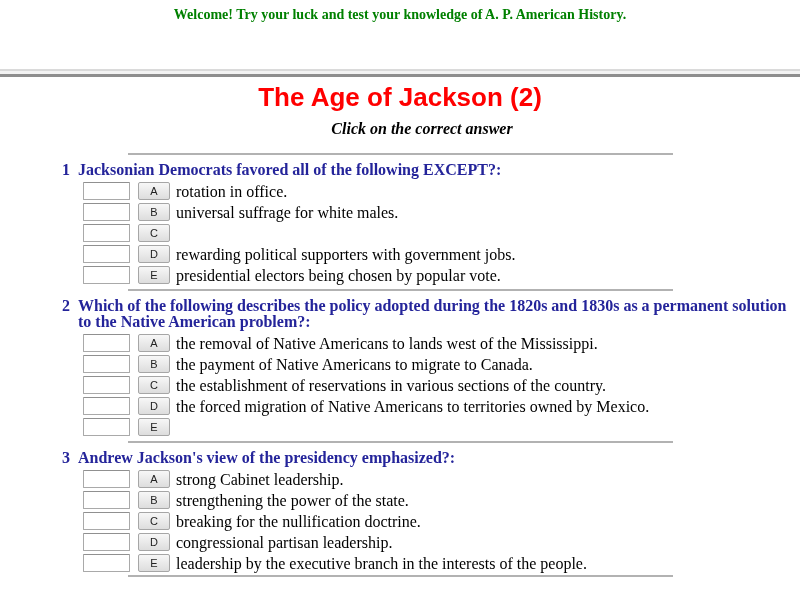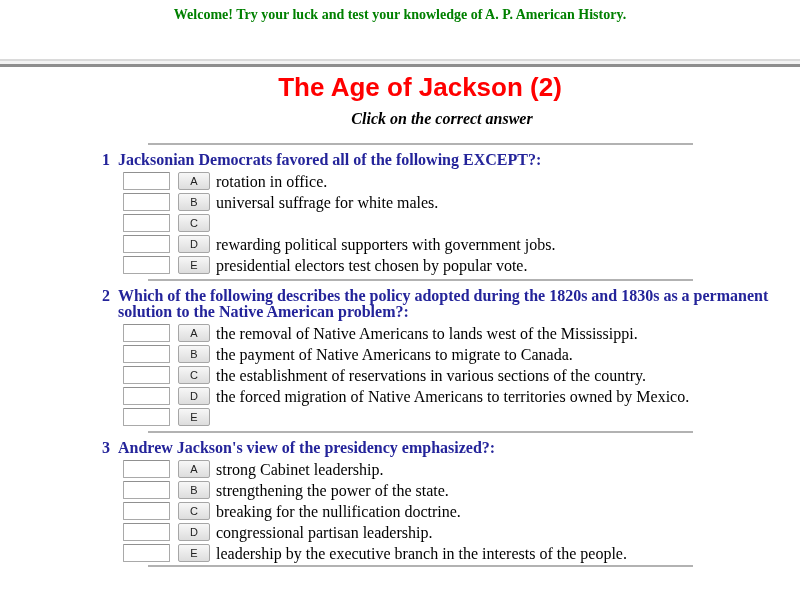--- a/index.html
+++ b/index.html
@@ -4,41 +4,41 @@
 <style>
   * { box-sizing: border-box; }
   html, body { margin: 0; padding: 0; background: #ffffff; }
   body {
     width: 800px; height: 594px; overflow: hidden;
     font-family: "Liberation Serif", serif;
     color: #000;
   }
 
   
-  .top-frame { height: 59px; background: #fff; }
+  .top-frame { height: 69px; background: #fff; }
   .welcome {
     padding-top: 7px;
     text-align: center;
     font-weight: bold;
     font-size: 14px;
     line-height: 15px;
     color: var(--welcome-green, #008000);
   }
 
   
   .frame-border {
     height: 8px;
     border-top: 2px solid #dadada;
     border-bottom: 3px solid #8e8e8e;
     background: #f3f3f3;
     cursor: row-resize;
   }
 
   
-  .quiz-frame { background: #fff; margin-left: 40px; }
+  .quiz-frame { background: #fff; }
 
   .page-title {
     margin: 7px 0 0 0;
     text-align: center;
     font-family: "Liberation Sans", sans-serif;
     font-weight: bold;
     font-size: 26px;
     line-height: 26px;
     color: var(--title-red, #ff0000);
   }
@@ -160,21 +160,21 @@
 
   <div class="answer-row">
     <input type="text" class="answer-input" value="" style="">
     <button type="button" class="answer-button">D</button>
     <div class="answer-text">rewarding political supporters with government jobs.</div>
   </div>
 
   <div class="answer-row">
     <input type="text" class="answer-input" value="" style="">
     <button type="button" class="answer-button">E</button>
-    <div class="answer-text">presidential electors test chosen by popular vote.</div>
+    <div class="answer-text">presidential electors being chosen by popular vote.</div>
   </div>
 </div>
     <hr class="section-divider">
   </div>
 
   <div class="question-section">
     <div class="question-heading">
       <span class="q-num">2</span>
       <span class="q-text">Which of the following describes the policy adopted during the 1820s and 1830s as a permanent solution to the Native American problem?:</span>
     </div>

